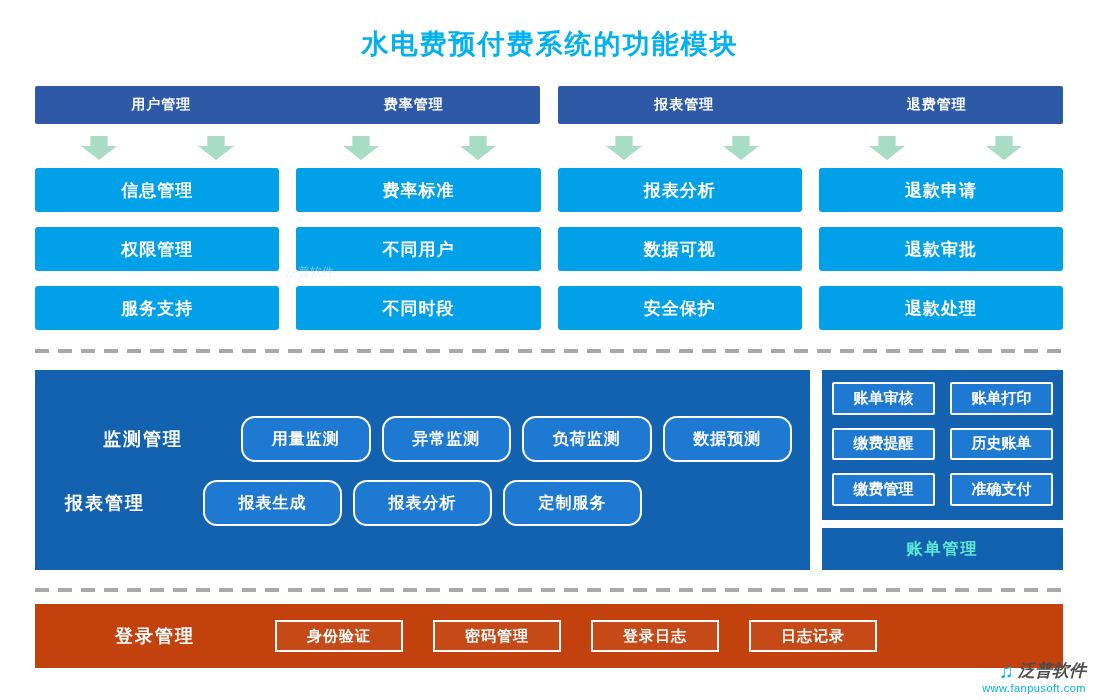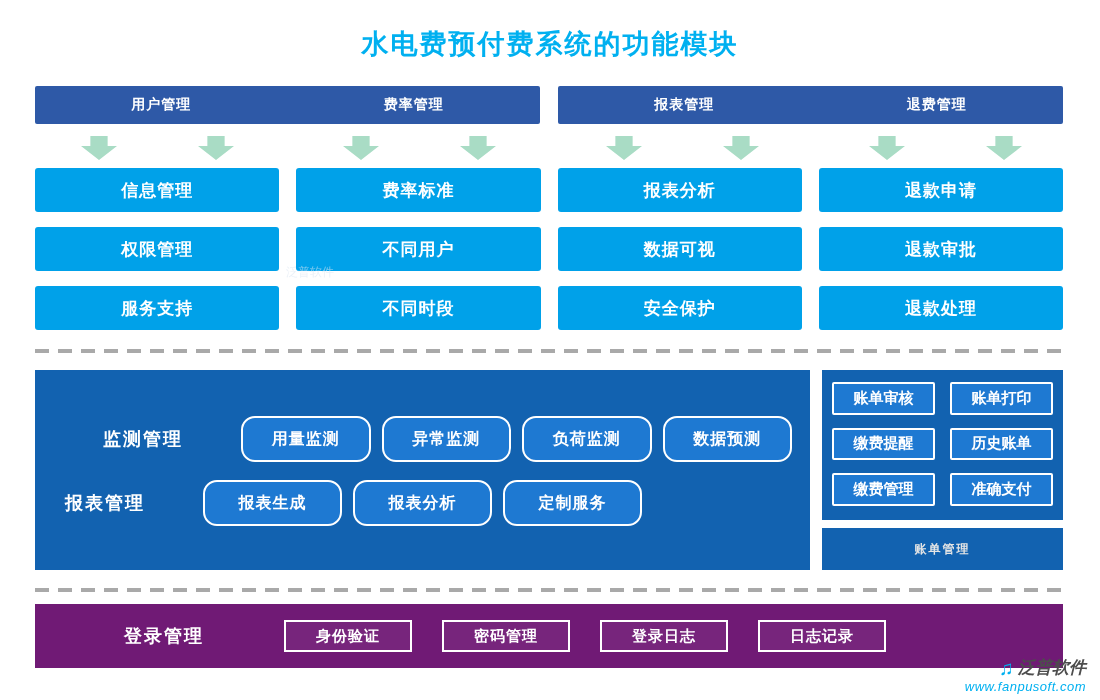--- a/index.html
+++ b/index.html
@@ -41,39 +41,39 @@
     grid-template-columns:repeat(4,1fr); column-gap:11px; }
   .btn-panel { height:46px; background:#1e79d2; border:2px solid #ffffff; color:#ffffff;
     font-size:16px; font-weight:bold; display:flex; align-items:center; justify-content:center;
     border-radius:14px; letter-spacing:1px; }
 
   .panel-right { position:absolute; left:822px; top:370px; width:241px; height:150px; background:#1262b0;
     display:grid; grid-template-columns:1fr 1fr; column-gap:15px; row-gap:13px; padding:12px 10px 14px 10px; }
   .btn-small { background:#1e79d2; border:2px solid #ffffff; color:#ffffff; font-size:15px; font-weight:bold;
     display:flex; align-items:center; justify-content:center; border-radius:2px; }
   .panel-footer { position:absolute; left:822px; top:528px; width:241px; height:42px; background:#1262b0;
-    color:#e5e5e5; display:flex; align-items:center; justify-content:center;
-    font-size:12px; font-weight:bold; letter-spacing:2px; }
+    color:#5eead4; display:flex; align-items:center; justify-content:center;
+    font-size:16px; font-weight:bold; letter-spacing:2px; }
 
   .bottom-bar { position:absolute; left:35px; top:604px; width:1028px; height:64px;
-    background:#701a75; display:flex; align-items:center;padding-left:9px; }
+    background:#c2410c; display:flex; align-items:center; }
   .bottom-label { margin-left:80px; color:#ffffff; font-size:18px; font-weight:bold; letter-spacing:2px; }
   .bottom-btns { display:flex; gap:30px; margin-left:80px; }
   .btn-gray { width:128px; height:32px; border:2px solid #ffffff; background:rgba(255,255,255,0.05);
     color:#ffffff; font-size:15px; font-weight:bold;
     display:flex; align-items:center; justify-content:center; letter-spacing:1px; }
 
   .watermark { position:absolute; left:286px; top:264px; color:#dbe6f2; opacity:0.55;
     font-size:12px; display:flex; align-items:center; gap:3px; pointer-events:none; }
 
   .brand { position:absolute; right:14px; bottom:6px; text-align:right; }
   .brand-top { display:flex; align-items:center; justify-content:flex-end; gap:4px; }
   .brand-icon { color:#00b0f0; font-size:20px; line-height:1; }
   .brand-name { font-size:17px; font-weight:bold; font-style:italic; color:#4d4d4d; }
-  .brand-url { font-size:13px; color:#00b0f0; letter-spacing:0.5px;font-style:italic; }
+  .brand-url { font-size:11px; color:#00b0f0; letter-spacing:0.5px; }
 </style>
 </head>
 <body>
 
 <div class="canvas">
 
   <div class="title">水电费预付费系统的功能模块</div>
 
   <div class="hbar" id="hbar1">
     <div class="hlabel">用户管理</div>

